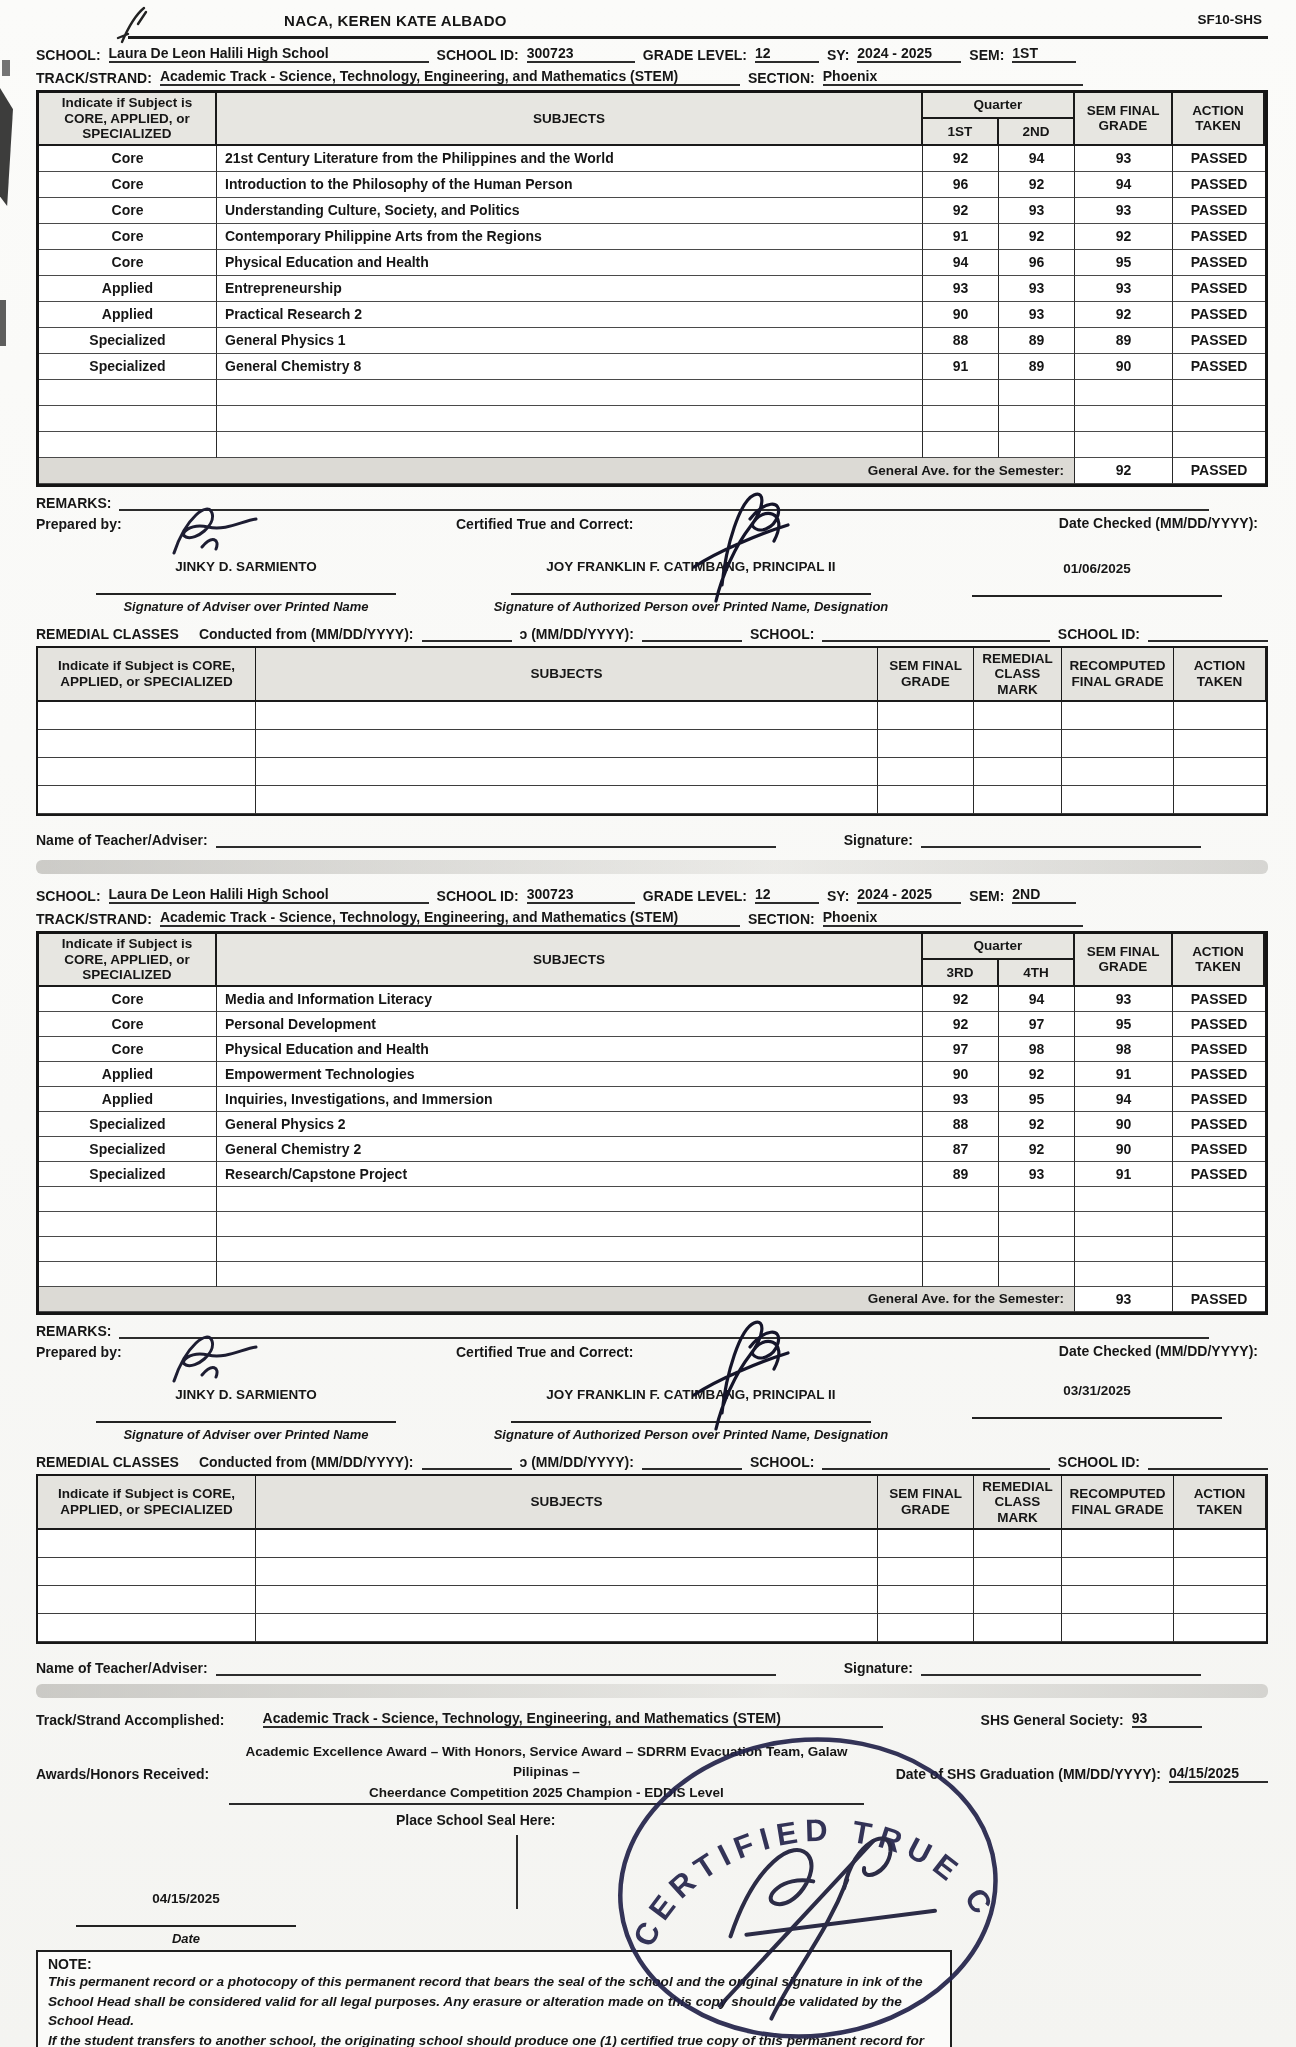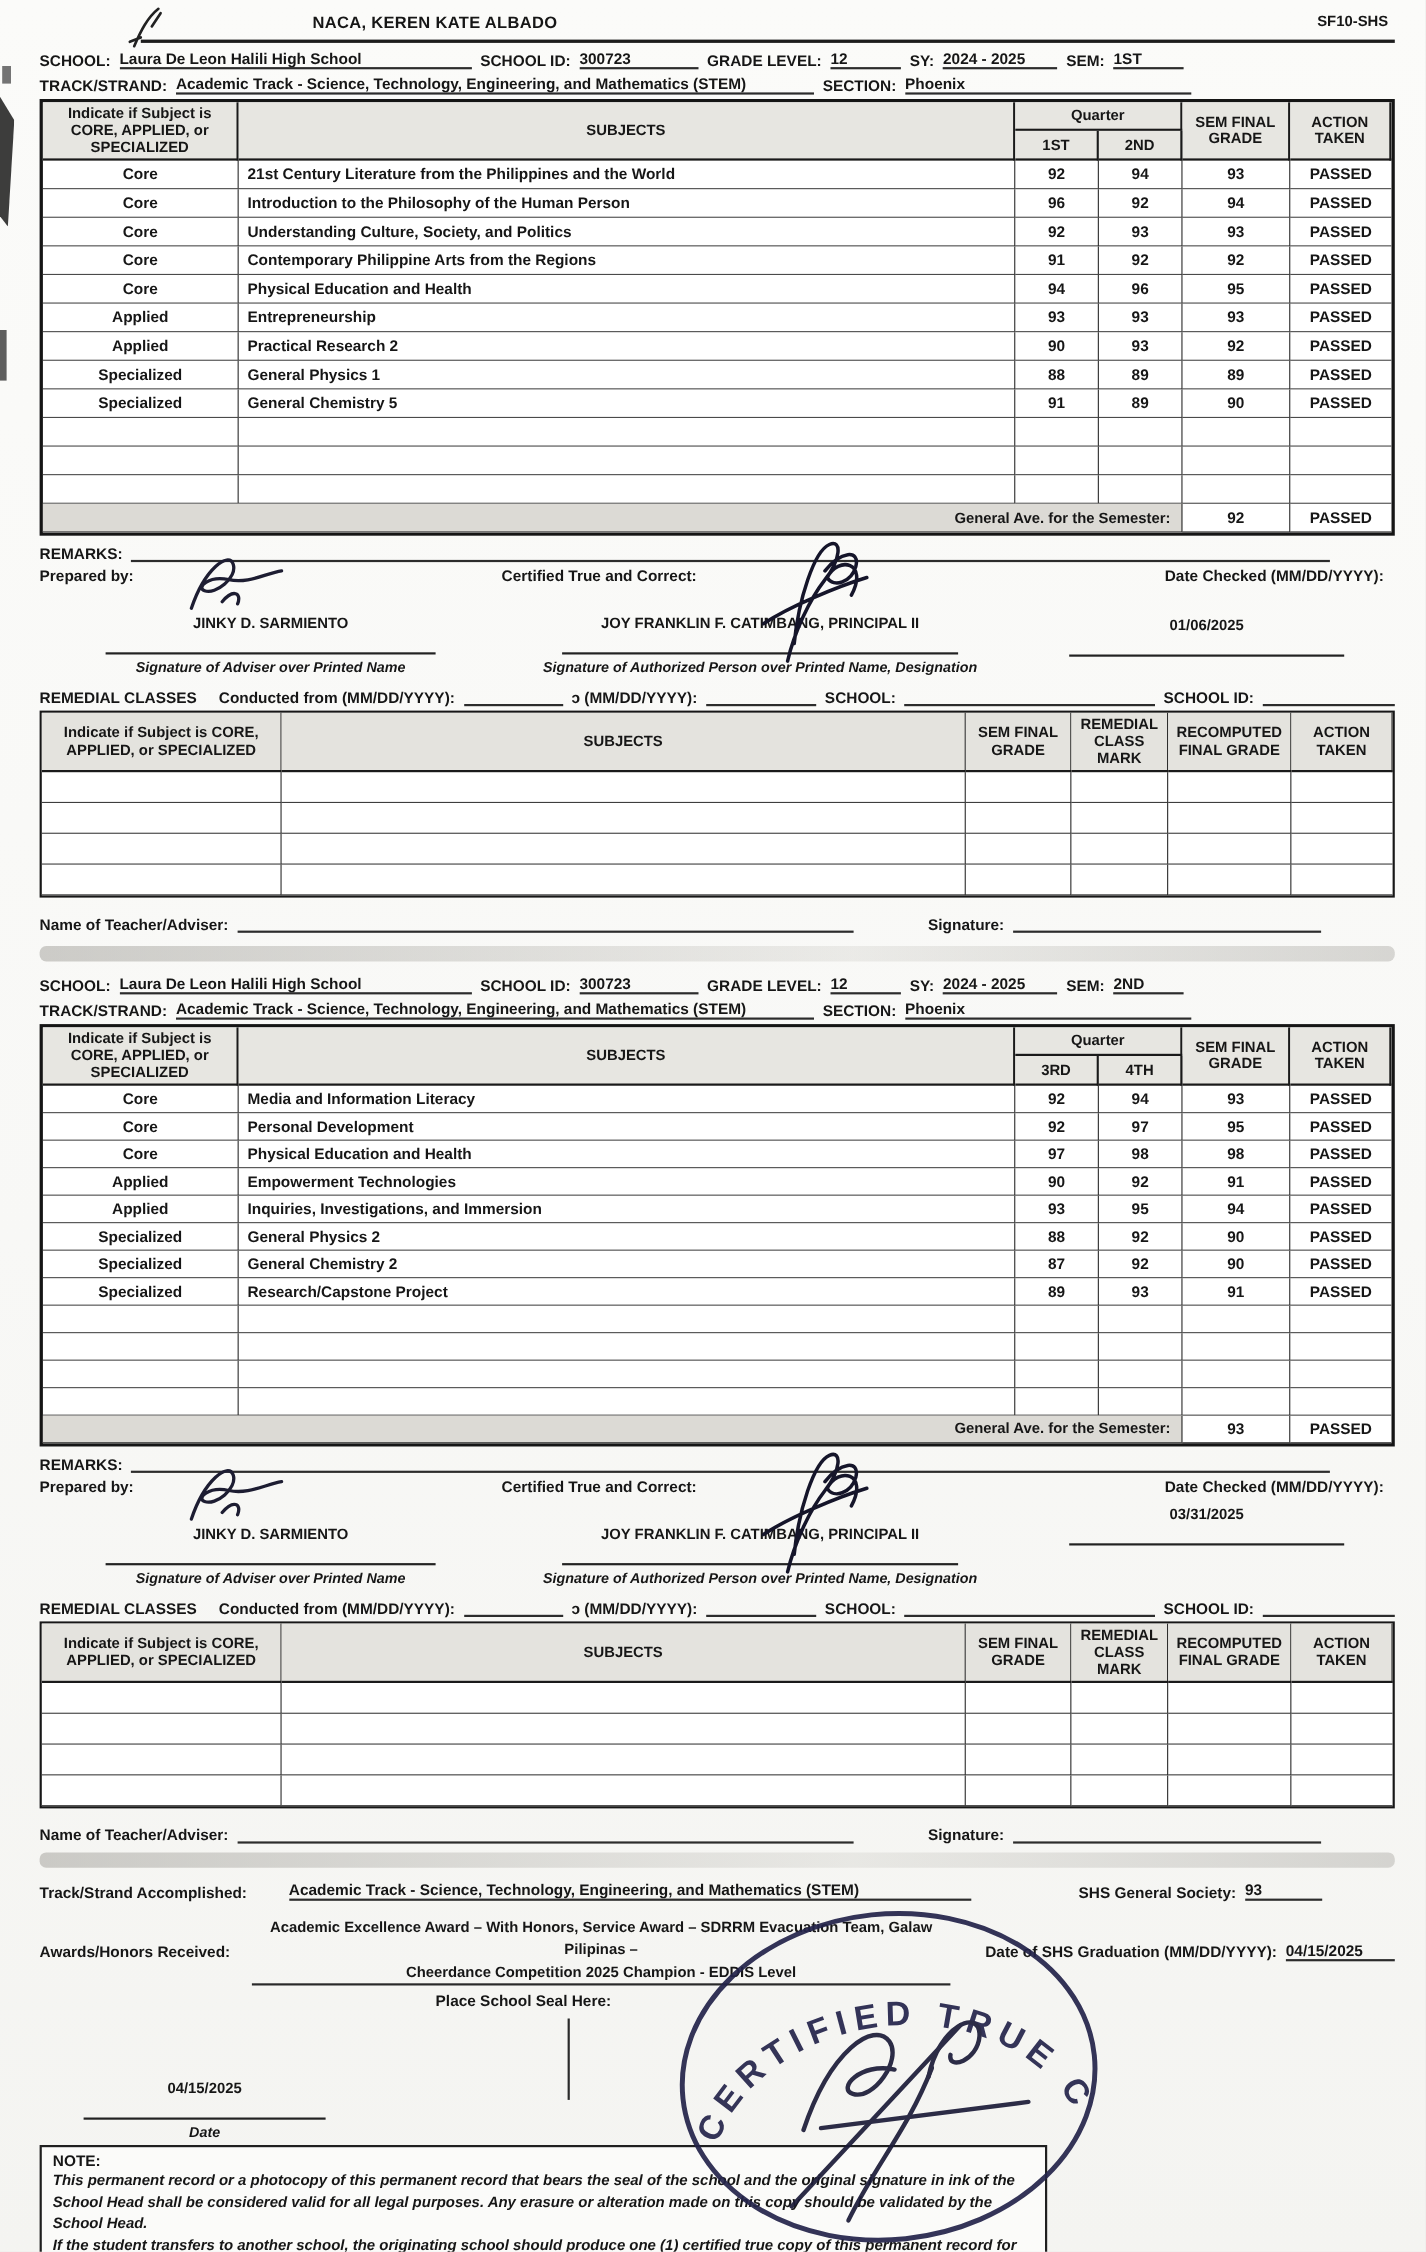--- a/index.html
+++ b/index.html
@@ -145,21 +145,21 @@
         <div class="c">PASSED</div>
       </div><div class="trow">
         <div class="c">Specialized</div>
         <div class="c subj">General Physics 1</div>
         <div class="c">88</div>
         <div class="c">89</div>
         <div class="c">89</div>
         <div class="c">PASSED</div>
       </div><div class="trow">
         <div class="c">Specialized</div>
-        <div class="c subj">General Chemistry 5</div>
+        <div class="c subj">General Chemistry 8</div>
         <div class="c">91</div>
         <div class="c">89</div>
         <div class="c">90</div>
         <div class="c">PASSED</div>
       </div></div>
     <div class="trow"><div class="c"></div><div class="c subj"></div><div class="c"></div><div class="c"></div><div class="c"></div><div class="c"></div></div>
     <div class="trow"><div class="c"></div><div class="c subj"></div><div class="c"></div><div class="c"></div><div class="c"></div><div class="c"></div></div>
     <div class="trow"><div class="c"></div><div class="c subj"></div><div class="c"></div><div class="c"></div><div class="c"></div><div class="c"></div></div>
     <div class="trow">
       <div class="c gal" style="grid-column:1/5;">General Ave. for the Semester:</div>
@@ -341,21 +341,21 @@
     <div class="sigcol" style="width:470px;">
       <span class="lbl">Certified True and Correct:</span>
       <svg class="sigsvg" style="left:210px;top:-26px;" width="150" height="120" viewBox="0 0 150 120">
         <path d="M56 96 C60 56 74 12 88 6 C100 1 98 20 84 38 C70 56 56 86 50 112 M28 78 C52 62 96 44 122 36 M84 30 C98 12 116 10 112 26 C108 40 92 46 86 36 C96 16 124 22 108 52" fill="none" stroke="#15152a" stroke-width="3.2" stroke-linecap="round"></path>
       </svg>
       <div class="signame" style="width:360px;margin:26px auto 0;">JOY FRANKLIN F. CATIMBANG, PRINCIPAL II</div>
       <div class="sigcap">Signature of Authorized Person over Printed Name, Designation</div>
     </div>
     <div class="sigcol" style="flex:1;">
       <span class="lbl" style="float:right;margin-right:10px;">Date Checked (MM/DD/YYYY):</span>
-      <div class="signame" style="width:250px;margin:26px auto 0;border-bottom-width:2.6px;">03/31/2025</div>
+      <div class="signame" style="width:250px;margin:40px auto 0;border-bottom-width:2.6px;">03/31/2025</div>
     </div>
   </div>
 
   <div class="remline" style="margin-top:10px;">
     <span class="lbl">REMEDIAL CLASSES</span>
     <span class="lbl" style="margin-left:12px;">Conducted from (MM/DD/YYYY):</span>
     <span class="fill" style="max-width:90px;"></span>
     <span class="lbl">ɔ (MM/DD/YYYY):</span>
     <span class="fill" style="max-width:100px;"></span>
     <span class="lbl">SCHOOL:</span>

